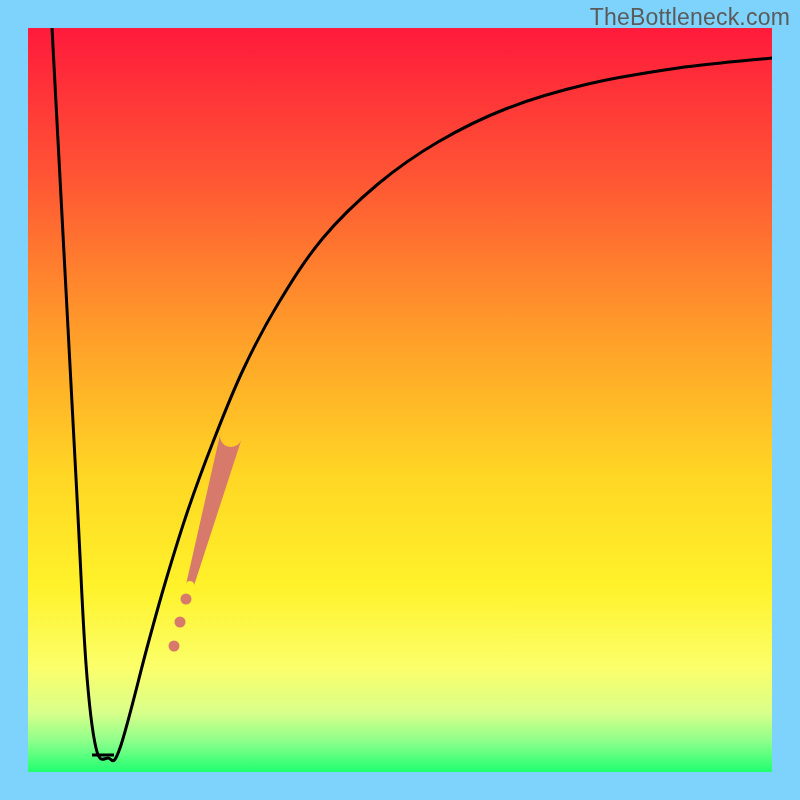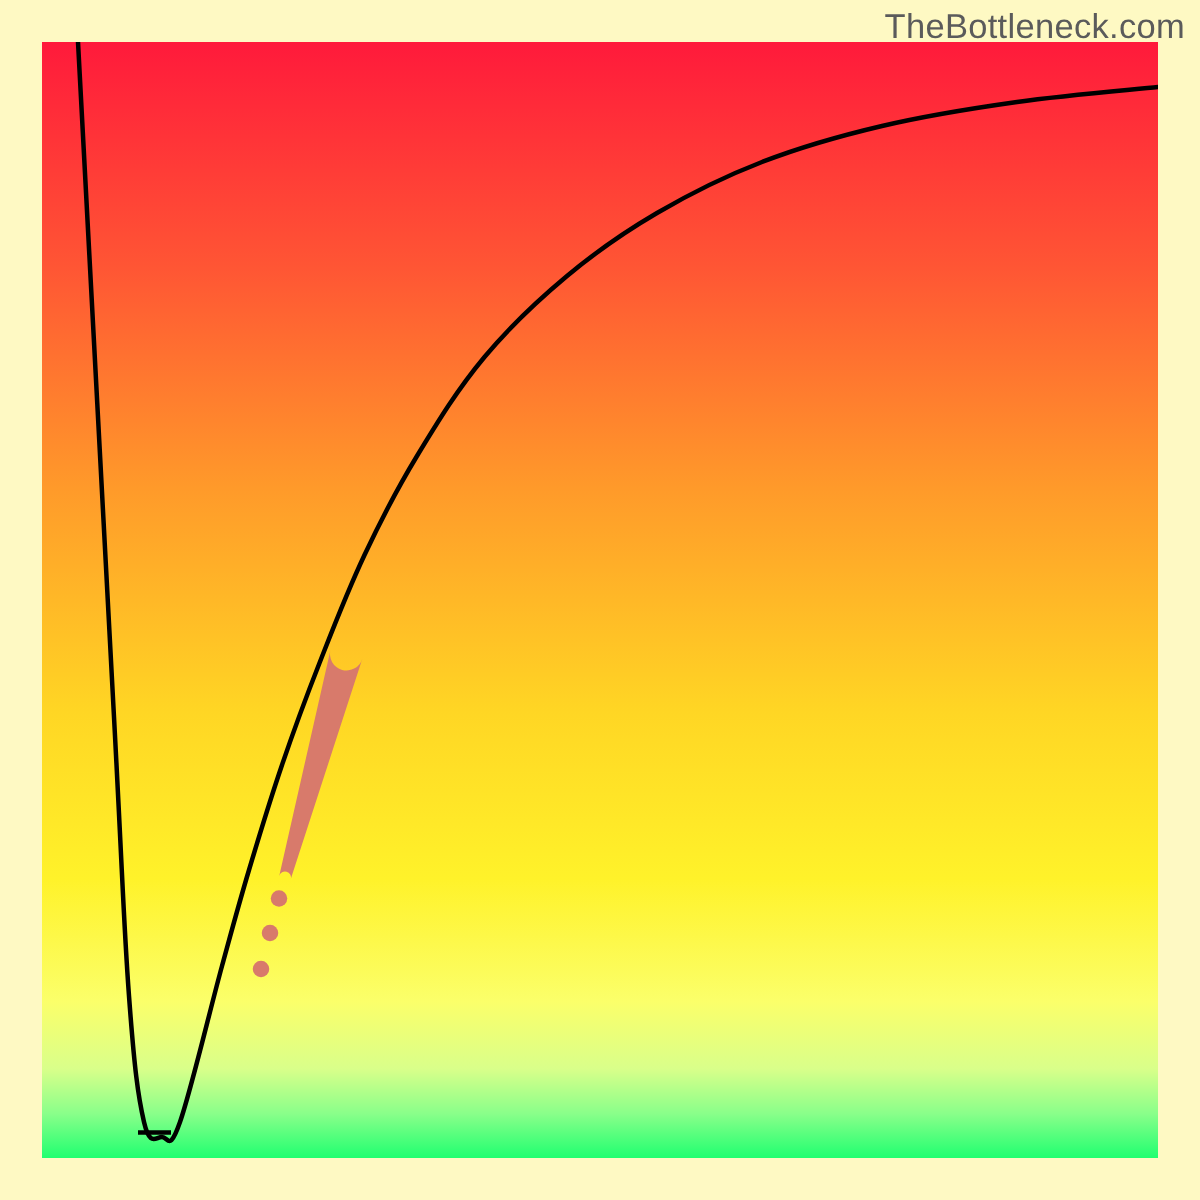--- a/index.html
+++ b/index.html
@@ -10,21 +10,21 @@
     overflow: hidden;
     background: #000;
     font-family: Arial, Helvetica, sans-serif;
   }
   .frame {
     position: absolute;
     top: 0;
     left: 0;
     width: 800px;
     height: 800px;
-    background: #fef9c3;
+    background: #7dd3fc;
   }
   .plot-area {
     position: absolute;
     top: 28px;
     left: 28px;
     width: 744px;
     height: 744px;
     overflow: hidden;
   }
   .gradient {

